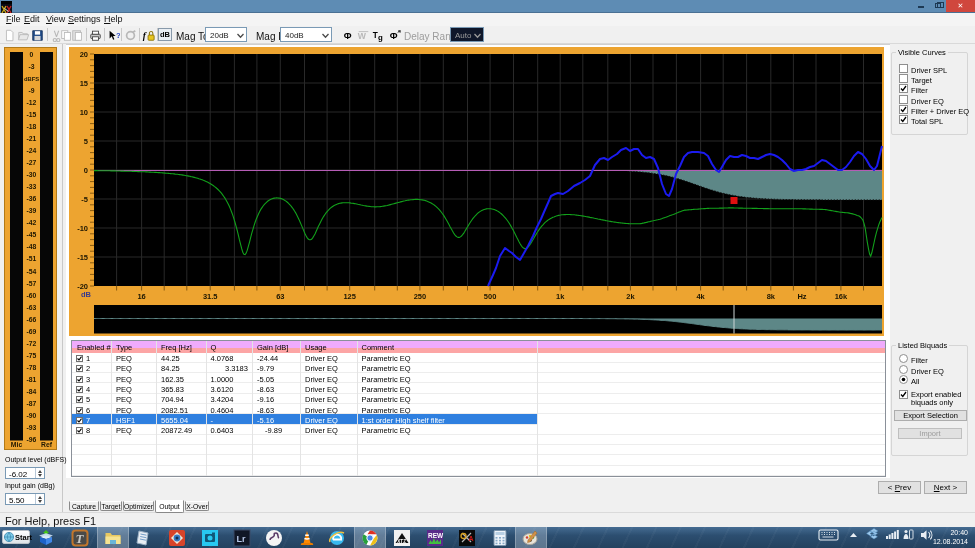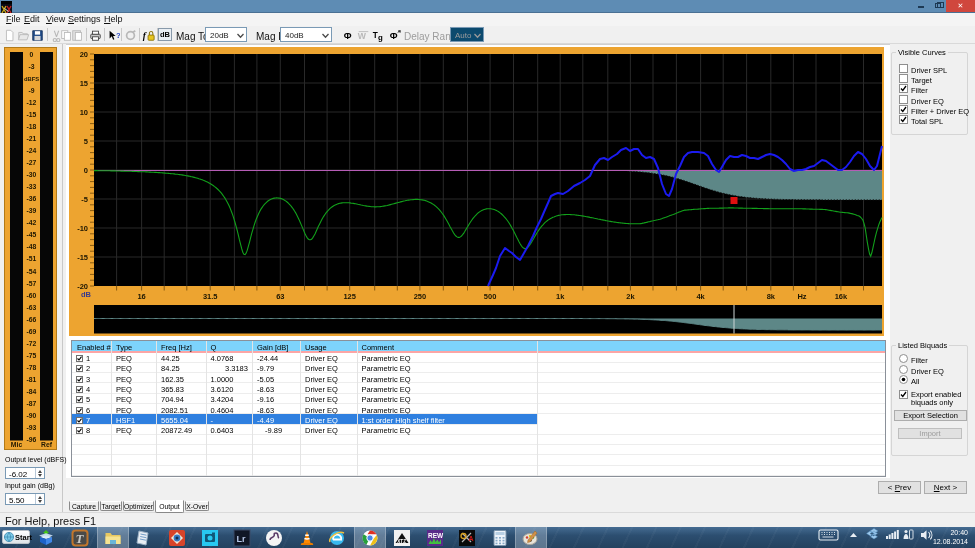--- a/index.html
+++ b/index.html
@@ -13,25 +13,25 @@
 #menubar span{position:absolute;top:1px}
 #toolbar{position:absolute;left:0;top:26px;width:975px;height:18px;background:#f0f0f0;border-bottom:1px solid #d9d9d9}
 .ti{position:absolute;top:2px;height:13px}
 .tsep{position:absolute;top:2px;width:1px;height:13px;background:#c8c8c8}
 .tlab{position:absolute;top:5px;font-size:10px;color:#111}
 .tlab.dim{color:#9c9c9c}
 #dbbtn{position:absolute;left:158px;top:2px;width:14px;height:13px;border:1px solid #8899aa;background:#e9eef3;font-size:7.5px;font-weight:bold;text-align:center;line-height:12px}
 .combo{position:absolute;top:1px;height:15px;background:#fff;border:1px solid #7a9ab5;font-size:8px;color:#222}
 .combo span{position:absolute;left:4px;top:3px}
 .combo svg{position:absolute;right:1px;top:4px}
-.combo.dis{background:#0c4a6e;color:#9c9c9c}
+.combo.dis{background:#0f172a;color:#9c9c9c}
 #client{position:absolute;left:66px;top:44px;width:824px;height:434px;background:#fff;border-top:1px solid #d0d0d0}
 #leftsep{position:absolute;left:62px;top:44px;width:1px;height:468px;background:#c8c8c8}
 #tbl{position:absolute;left:71px;top:340px;width:815px;height:137px;background:#fff;border:1px solid #8a9099;font-size:7.5px;color:#000}
-.trh{position:absolute;left:0;top:0;width:813px;height:11.5px;background:#7dd3fc;border-bottom:2px solid #fca5a5}
+.trh{position:absolute;left:0;top:0;width:813px;height:11.5px;background:#f0abfc;border-bottom:5px solid #fca5a5}
 .tr{position:absolute;left:0;width:813px;height:10.3px;border-bottom:1px solid #ededed}
 .tr.hl{background:#2f80e0;color:#fff;width:465px}
 .tc{position:absolute;top:1.5px;white-space:nowrap}
 .tcl{position:absolute;top:0;width:1px;height:135px;background:#e4e4e4}
 .cb{display:inline-block;vertical-align:-1px}
 #tabs{position:absolute;left:0;top:499px;width:975px;height:14px;font-size:7.5px}
 .tab{position:absolute;top:2px;height:10px;background:#f0f0f0;border:1px solid #898989;border-top:1px solid #fff;text-align:center;line-height:9px;border-radius:0 0 2px 2px;font-size:6.8px;overflow:hidden;white-space:nowrap}
 .tab.act{background:#fff;top:1px;height:13px;z-index:2;border-top:1px solid #fff;line-height:12px}
 .grp{position:absolute;width:77px;border:1px solid #d5d5d5;border-radius:2px;font-size:7.5px;color:#000}
 .glab{position:absolute;left:4px;top:-5px;background:#f0f0f0;padding:0 2px;font-size:7.5px;white-space:nowrap}
@@ -455,21 +455,21 @@
       <span class="tc" style="left:289.5px">Parametric EQ</span>
     </div>
     <div class="tr hl" style="top:73.3px">
       <span class="tc" style="left:4px"><span class="cb"><svg width="7" height="7" viewBox="0 0 7 7">
             <rect x="0.5" y="0.5" width="6" height="6" fill="#fff" stroke="#707070"></rect>
             <path d="M1.5 3.5 L3 5 L5.5 1.7" fill="none" stroke="#000" stroke-width="1.1"></path>
           </svg></span><span style="margin-left:3px">7</span></span>
       <span class="tc" style="left:44px">HSF1</span>
       <span class="tc" style="left:89px">5655.04</span>
       <span class="tc" style="left:138.5px">-</span>
-      <span class="tc" style="left:185px">-4.49</span>
+      <span class="tc" style="left:185px">-5.16</span>
       <span class="tc" style="left:233px">Driver EQ</span>
       <span class="tc" style="left:289.5px">1:st order High shelf filter</span>
     </div>
     <div class="tr" style="top:83.6px">
       <span class="tc" style="left:4px"><span class="cb"><svg width="7" height="7" viewBox="0 0 7 7">
             <rect x="0.5" y="0.5" width="6" height="6" fill="#fff" stroke="#707070"></rect>
             <path d="M1.5 3.5 L3 5 L5.5 1.7" fill="none" stroke="#000" stroke-width="1.1"></path>
           </svg></span><span style="margin-left:3px">8</span></span>
       <span class="tc" style="left:44px">PEQ</span>
       <span class="tc" style="left:89px">20872.49</span>

